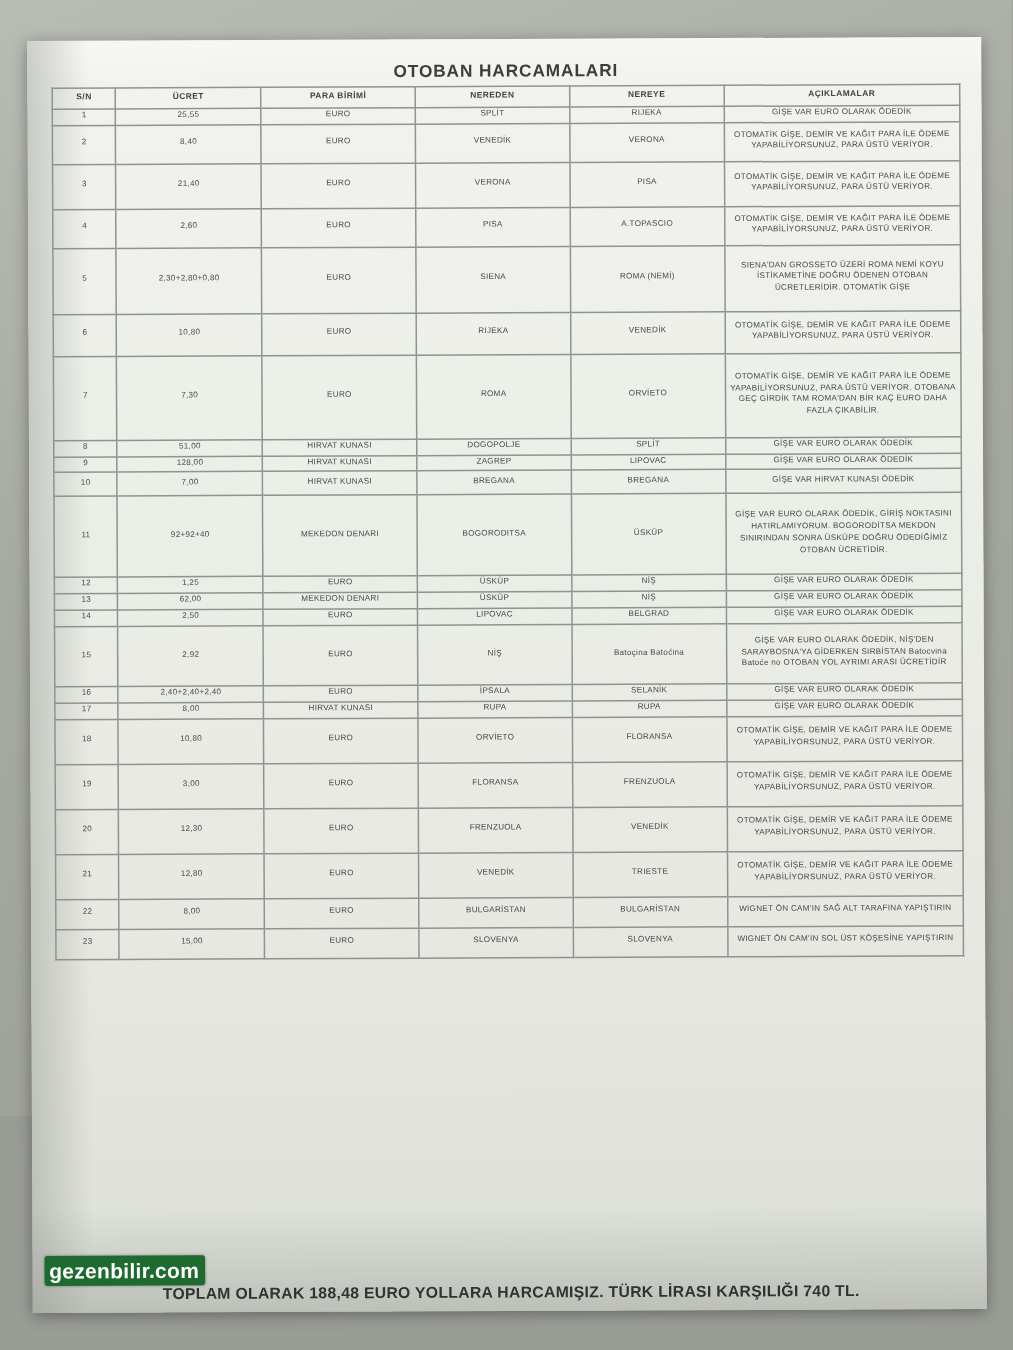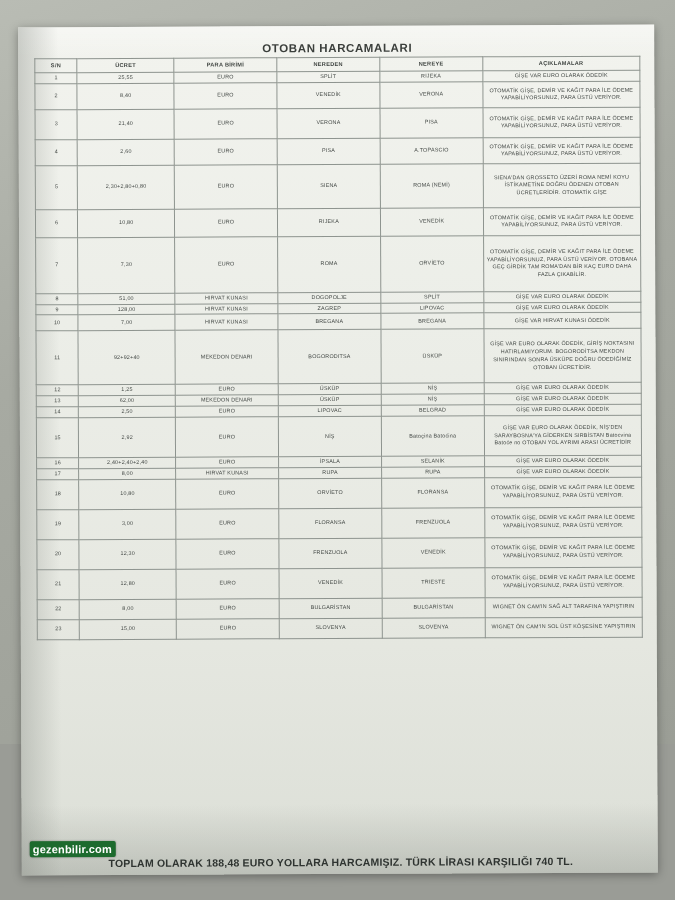--- a/index.html
+++ b/index.html
@@ -91,21 +91,21 @@
     color: #2f3431;
     letter-spacing: 0.2px;
   }
   
   .stamp {
     position: absolute;
     left: 8px;
     bottom: 18px;
     background: #1d6b2e;
     color: #fff;
-    font-size: 11px;
+    font-size: 14px;
     font-weight: bold;
     padding: 2px 4px 2px 3px;
     border-radius: 2px;
     letter-spacing: 0.2px;
     box-shadow: 0 0 2px rgba(0,0,0,0.4);
   }
   
   .shade-l {
     position: absolute;
     left: 0; top: 0; bottom: 0; width: 40px;

